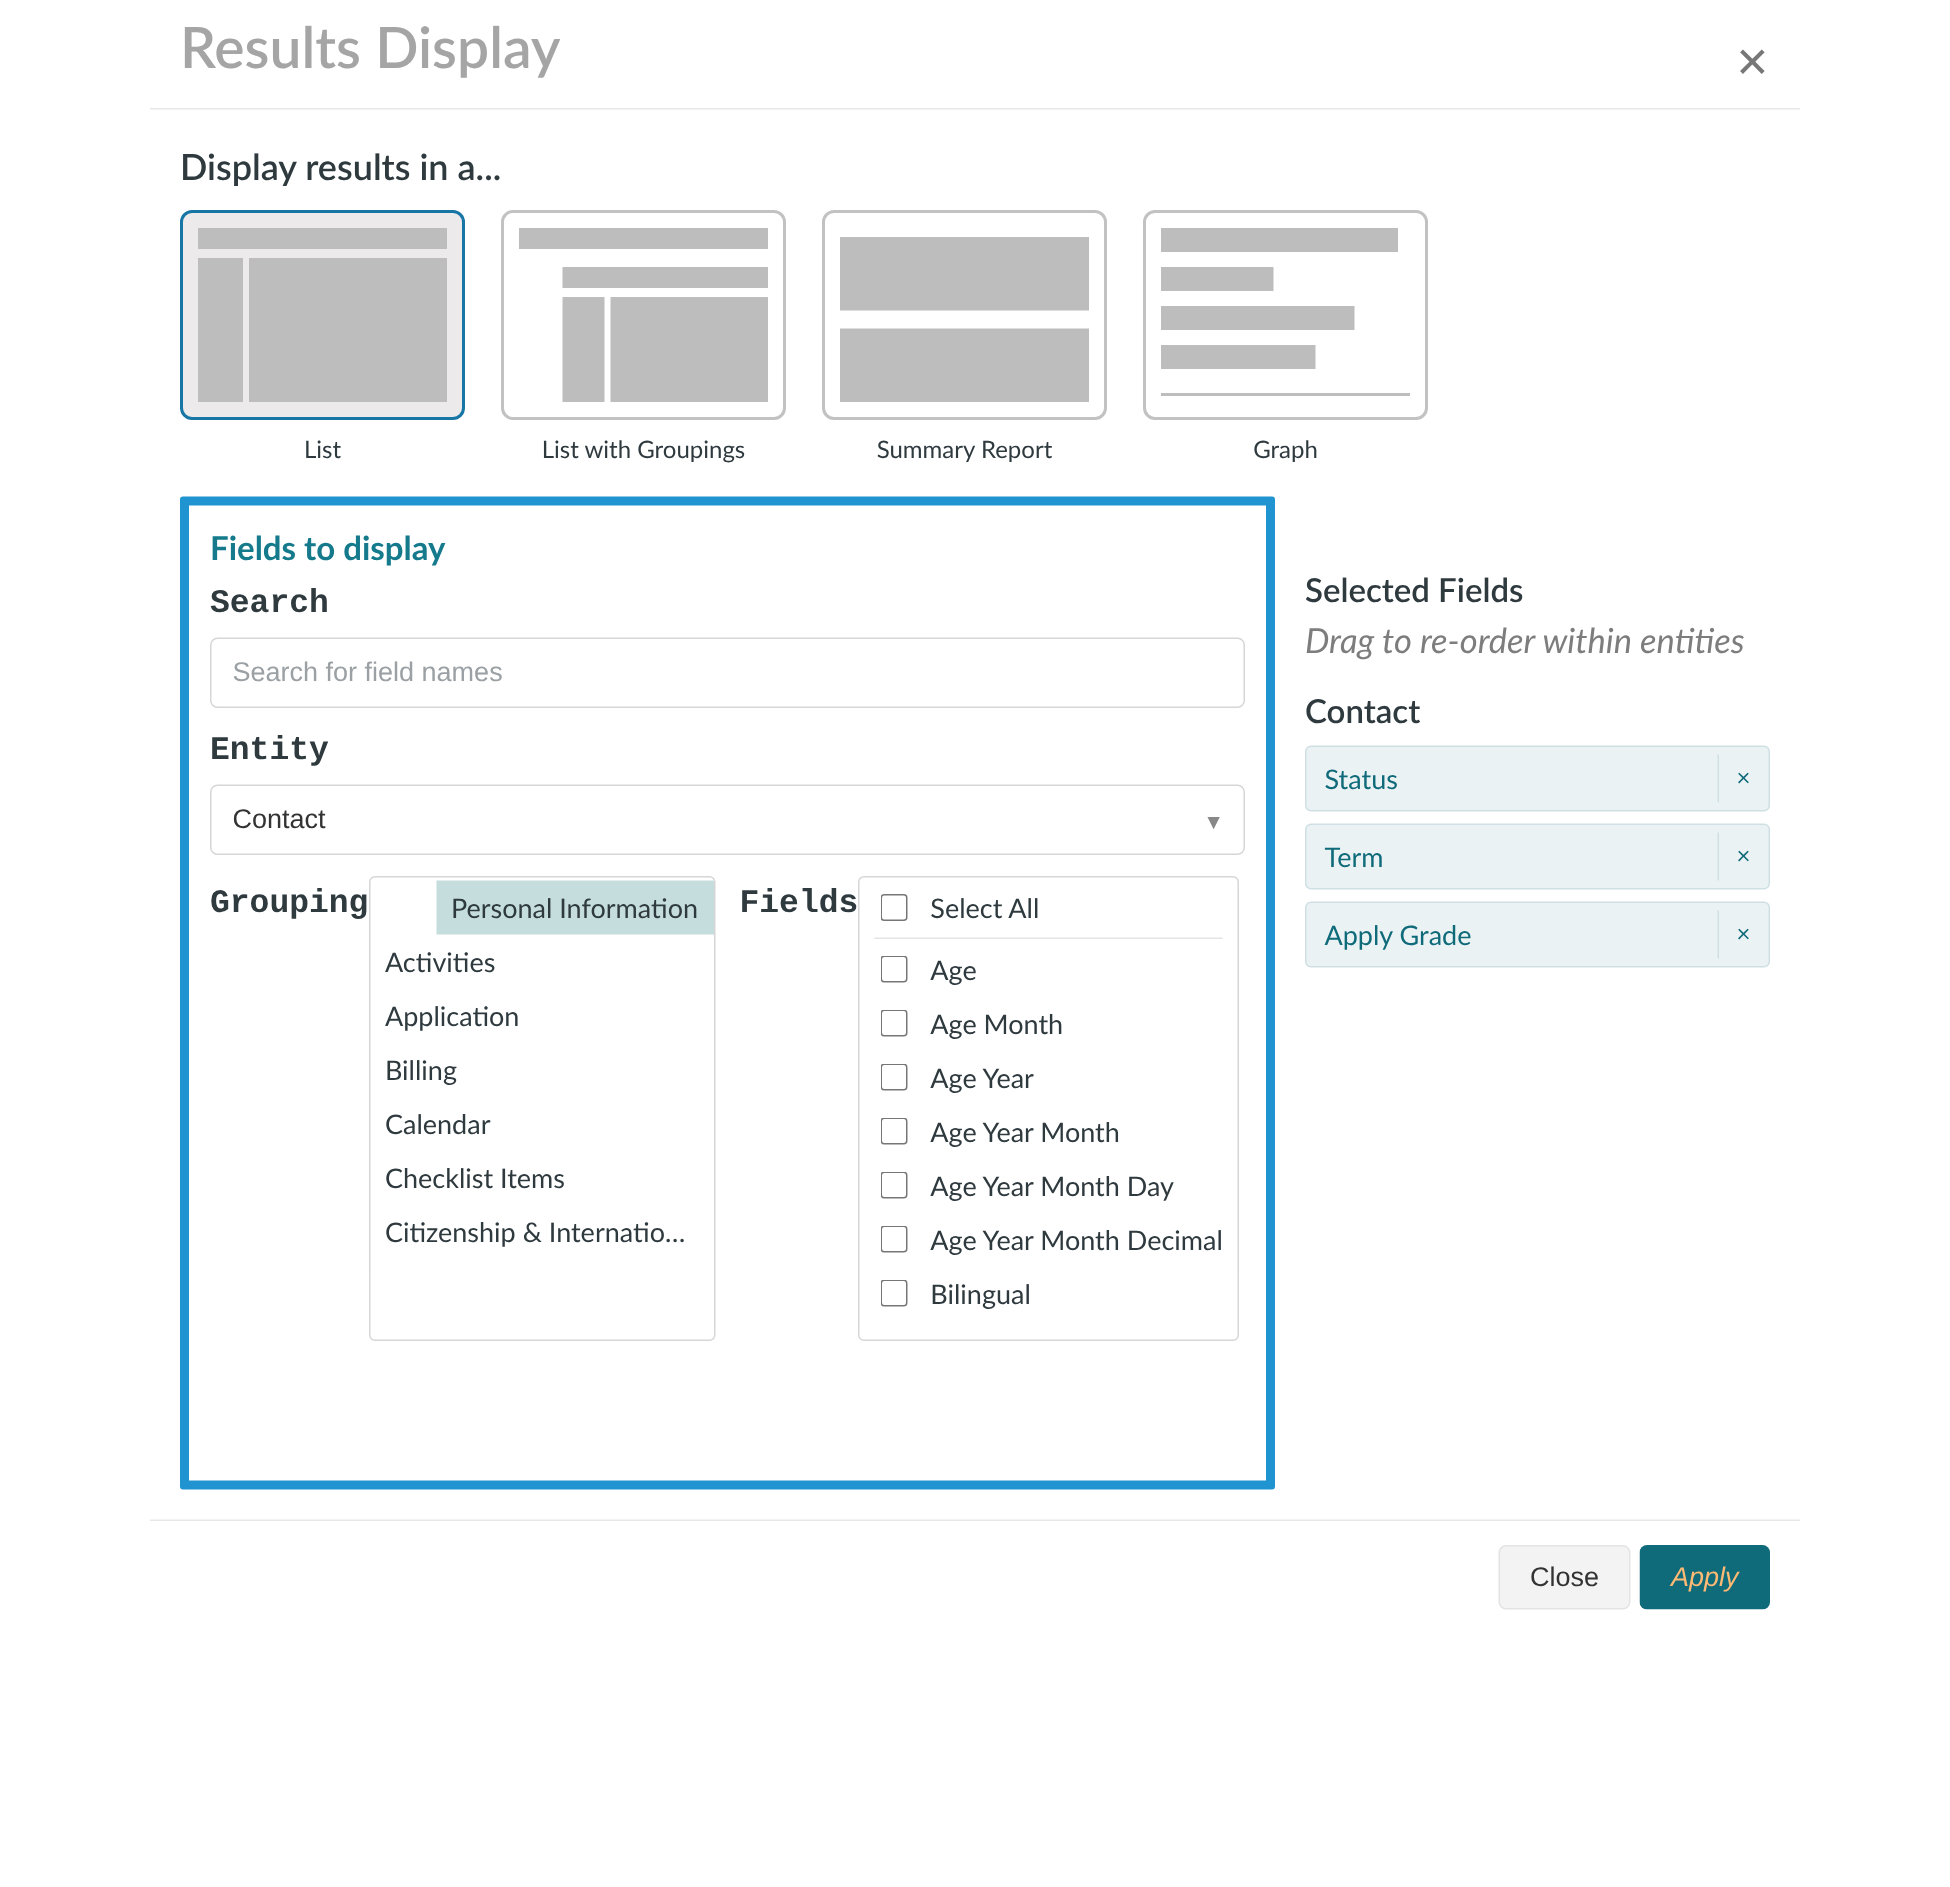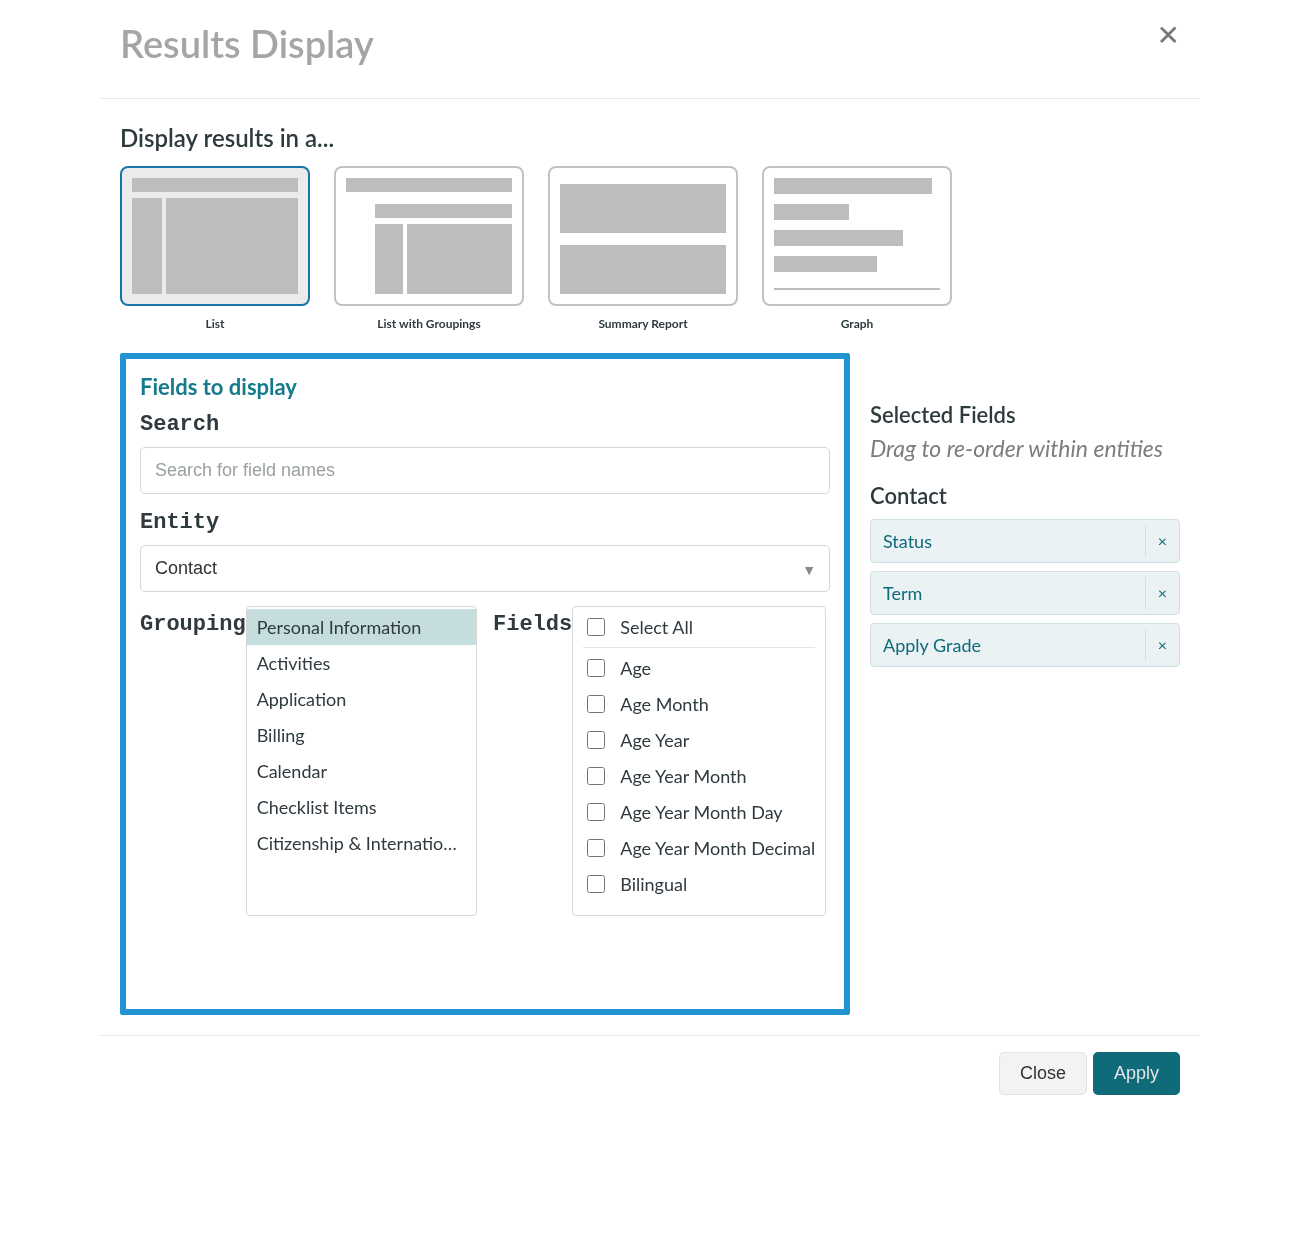--- a/index.html
+++ b/index.html
@@ -10,24 +10,23 @@
     background: #fff;
   }
   .modal {
     width: 1100px;
     margin: 0 auto;
     background: #fff;
   }
   .modal-header {
     display: flex;
     justify-content: space-between;
-    align-items: flex-start;
-    padding: 8px 20px 32px 20px;
+    align-items: flex-end;
+    padding: 8px 20px 18px 20px;
     border-bottom: 1px solid #e8e8e8;
-    margin-top: 12px;
   }
   .modal-title {
     font-size: 38px;
     font-weight: 600;
     color: #a5a5a5;
     margin: 0;
   }
   .close-x {
     font-size: 28px;
     color: #777;
@@ -51,21 +50,21 @@
     border: 2px solid #c2c2c2;
     border-radius: 8px;
     background: #fff;
     padding: 10px;
     display: flex; flex-direction: column;
   }
   .type-card.selected {
     border-color: #1776a5;
     background: #eceaea;
   }
-  .type-caption { font-size: 12px; font-weight: 700; }
+  .type-caption { font-size: 16px; font-weight: 400; }
   
   .thumb-list .bar { background:#bdbdbd; height:14px; margin-bottom:6px; }
   .thumb-list .row { display:flex; gap:4px; flex:1; }
   .thumb-list .col-narrow { background:#bdbdbd; width:18%; }
   .thumb-list .col-wide { background:#bdbdbd; flex:1; }
 
   .thumb-grouped .bar { background:#bdbdbd; height:14px; margin-bottom:12px; }
   .thumb-grouped .below { display:flex; gap:6px; flex:1; }
   .thumb-grouped .left { width:14%; }
   .thumb-grouped .right { flex:1; display:flex; flex-direction:column; gap:6px; }
@@ -117,21 +116,21 @@
   .col { flex:1; display:flex; min-width:0; }
   .list-box {
     border:1px solid #d6d6d6; border-radius:4px;
     height: 310px; overflow:hidden;
     padding:2px 0;
   }
   .group-item {
     padding:7px 10px; font-size:18px; cursor:pointer;
     white-space:nowrap; overflow:hidden; text-overflow:ellipsis;
   }
-  .group-item.active { background:#c5dedd; }
+  .group-item.active { background:#c5dedd;margin-left:44px; }
   .field-row {
     display:flex; align-items:center; gap:12px;
     padding:6px 10px; font-size:18px;
   }
   .field-row input[type=checkbox] {
     width:18px; height:18px; border-radius:4px;
     accent-color:#157a8c;
   }
   .field-sep { border-top:1px solid #e4e4e4; margin:2px 10px; }
 
@@ -159,21 +158,21 @@
   .modal-footer {
     border-top:1px solid #e8e8e8;
     padding:16px 20px;
     display:flex; justify-content:flex-end; gap:6px;
   }
   .btn {
     font-size:18px; padding:10px 20px; border-radius:5px; cursor:pointer;
     border:1px solid transparent;
   }
   .btn-secondary { background:#f3f3f3; color:#333; border-color:#e3e3e3; }
-  .btn-primary { background:#0f6a7a; color:#e5e5e5; }
+  .btn-primary { background:#0f6a7a; color:#fdba74;font-style:italic; }
 </style>
 </head>
 <body>
 
 <div class="modal">
 
   <div class="modal-header">
     <h1 class="modal-title">Results Display</h1>
     <span class="close-x">✕</span>
   </div>

